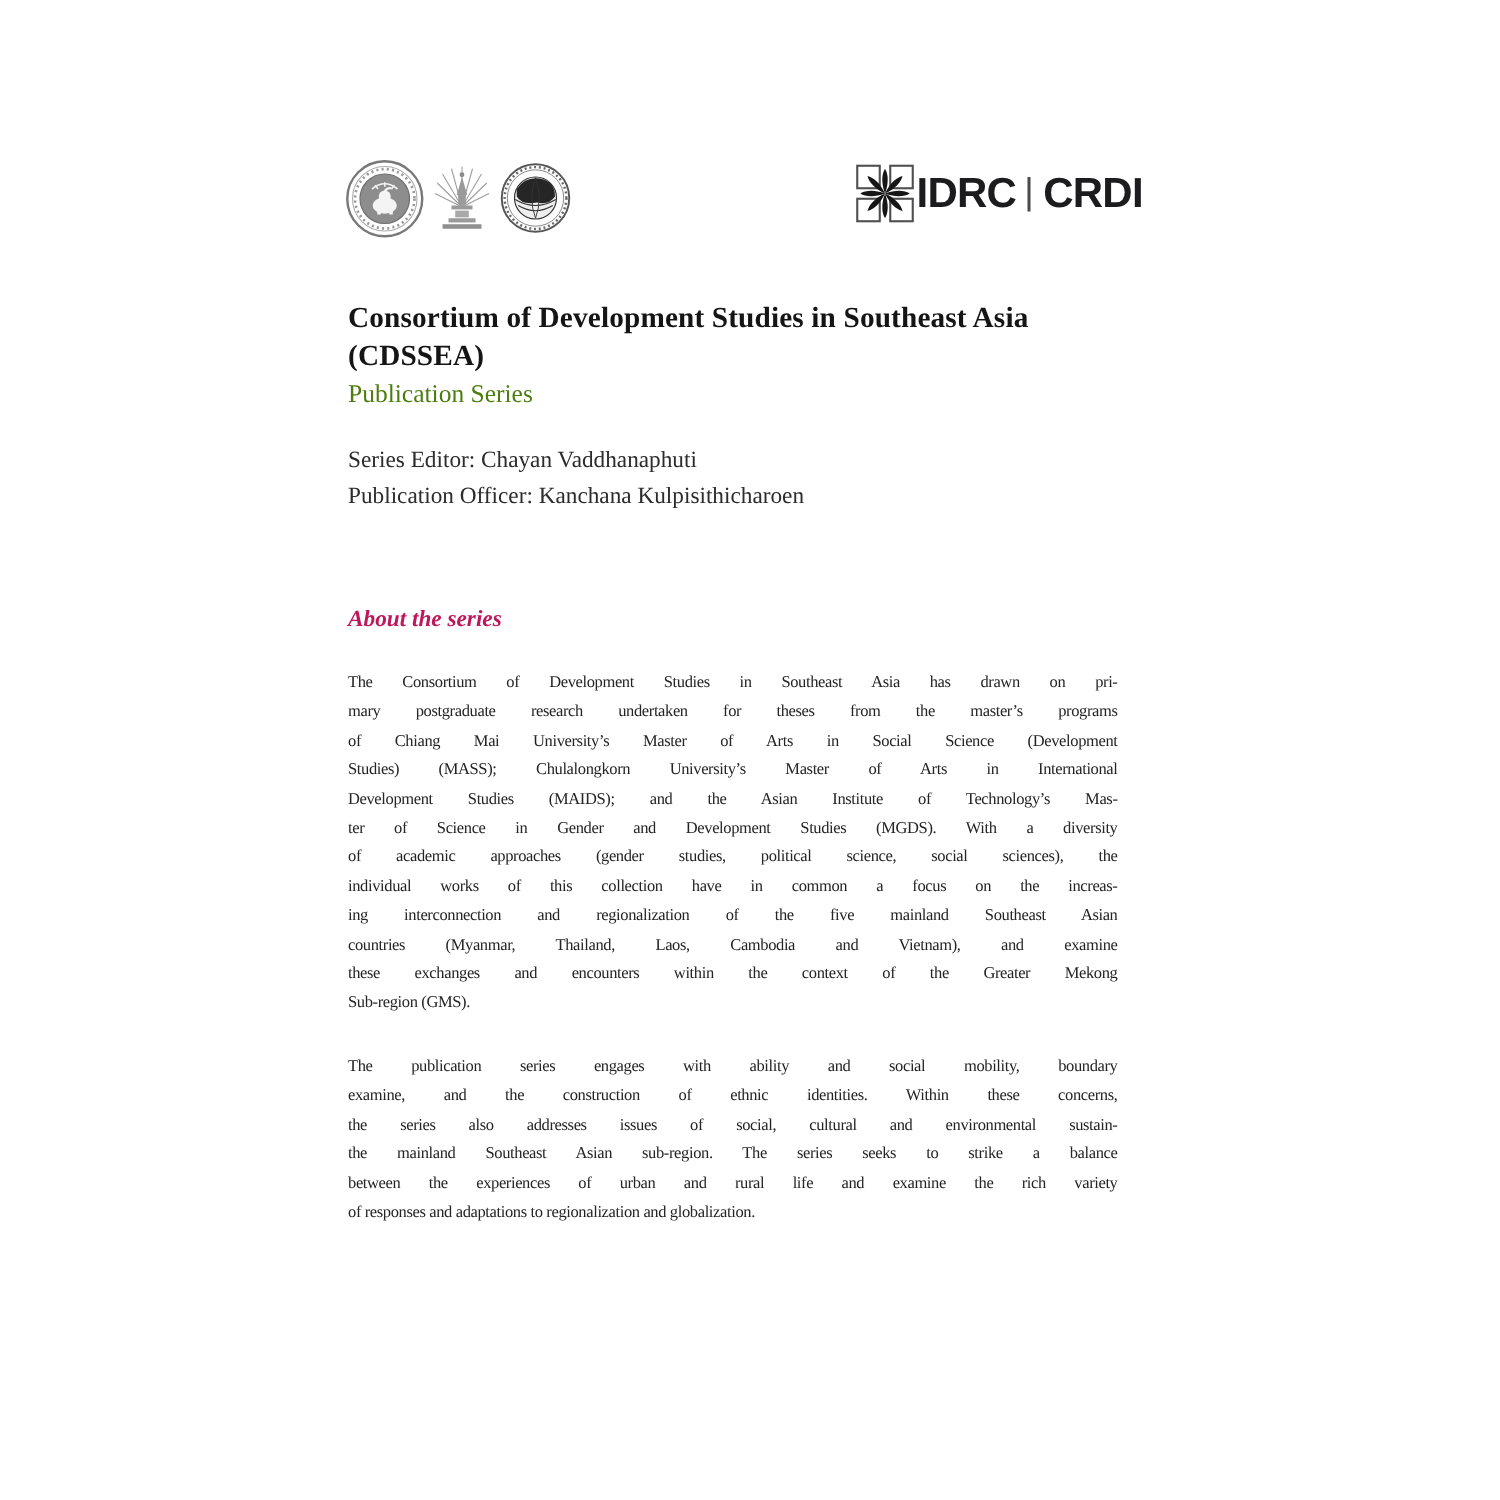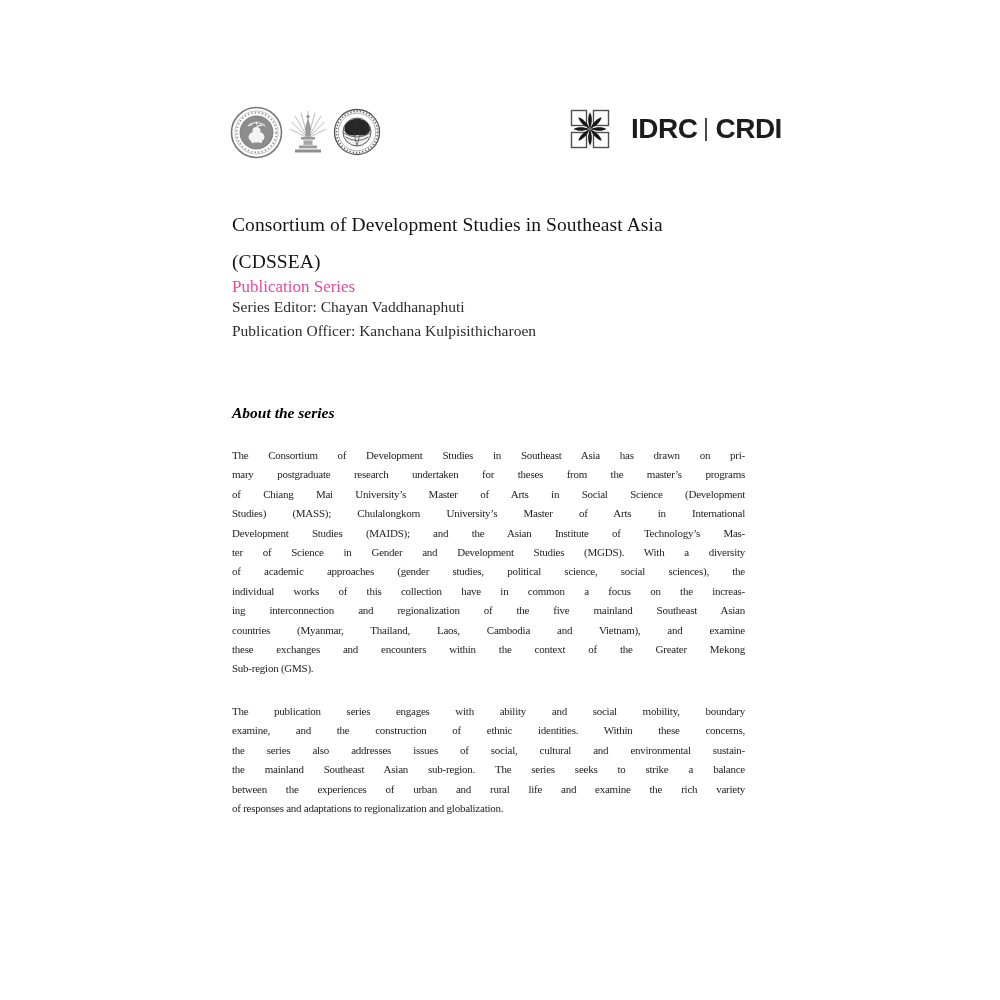--- a/index.html
+++ b/index.html
@@ -20,43 +20,42 @@
   }
   .idrc-logo {
     position:absolute; left:570px; top:109px;
     display:flex; align-items:center;
   }
   .idrc-wordmark {
     font-family:"Liberation Sans",sans-serif;
     font-weight:700; font-size:28px; letter-spacing:-0.5px;
     color:#1c1c1e; line-height:1;
   }
-  .idrc-wordmark.en { margin-left:21px; }
+  .idrc-wordmark.en { margin-left:1px; }
   .idrc-divider {
     width:2px; height:23px; background:#4a4a4a;
     margin:0 8px;
   }
 
   
   .title-block { position:absolute; left:232px; top:201px; white-space:nowrap; }
   .title-line {
-    font-weight:400; font-size:19.5px; line-height:24.5px; color:#151515;
+    font-weight:700; font-size:19.5px; line-height:24.5px; color:#151515;
     letter-spacing:0.1px;
-    margin-top:12px;
   }
-  .subtitle { font-size:17px; line-height:24px; margin-top:1px; color:#ec4899; }
+  .subtitle { font-size:17px; line-height:24px; margin-top:1px; color:#4d7c0f; }
 
   
   .credits { position:absolute; left:232px; top:295px; font-size:15.5px; color:#2c2c2c; }
   .credits .line { line-height:23.5px; white-space:nowrap; }
 
   
   .about-heading {
     position:absolute; left:232px; top:404px;
-    font-weight:700; font-style:italic; font-size:15.5px; color:#000000;
+    font-weight:700; font-style:italic; font-size:15.5px; color:#be185d;
   }
   .para {
     position:absolute; left:232px; width:513px;
     font-size:11px; letter-spacing:-0.25px; color:#242424;
   }
   .para .line {
     line-height:19.4px;
     text-align:justify;
     text-align-last:justify;
     white-space:normal;

